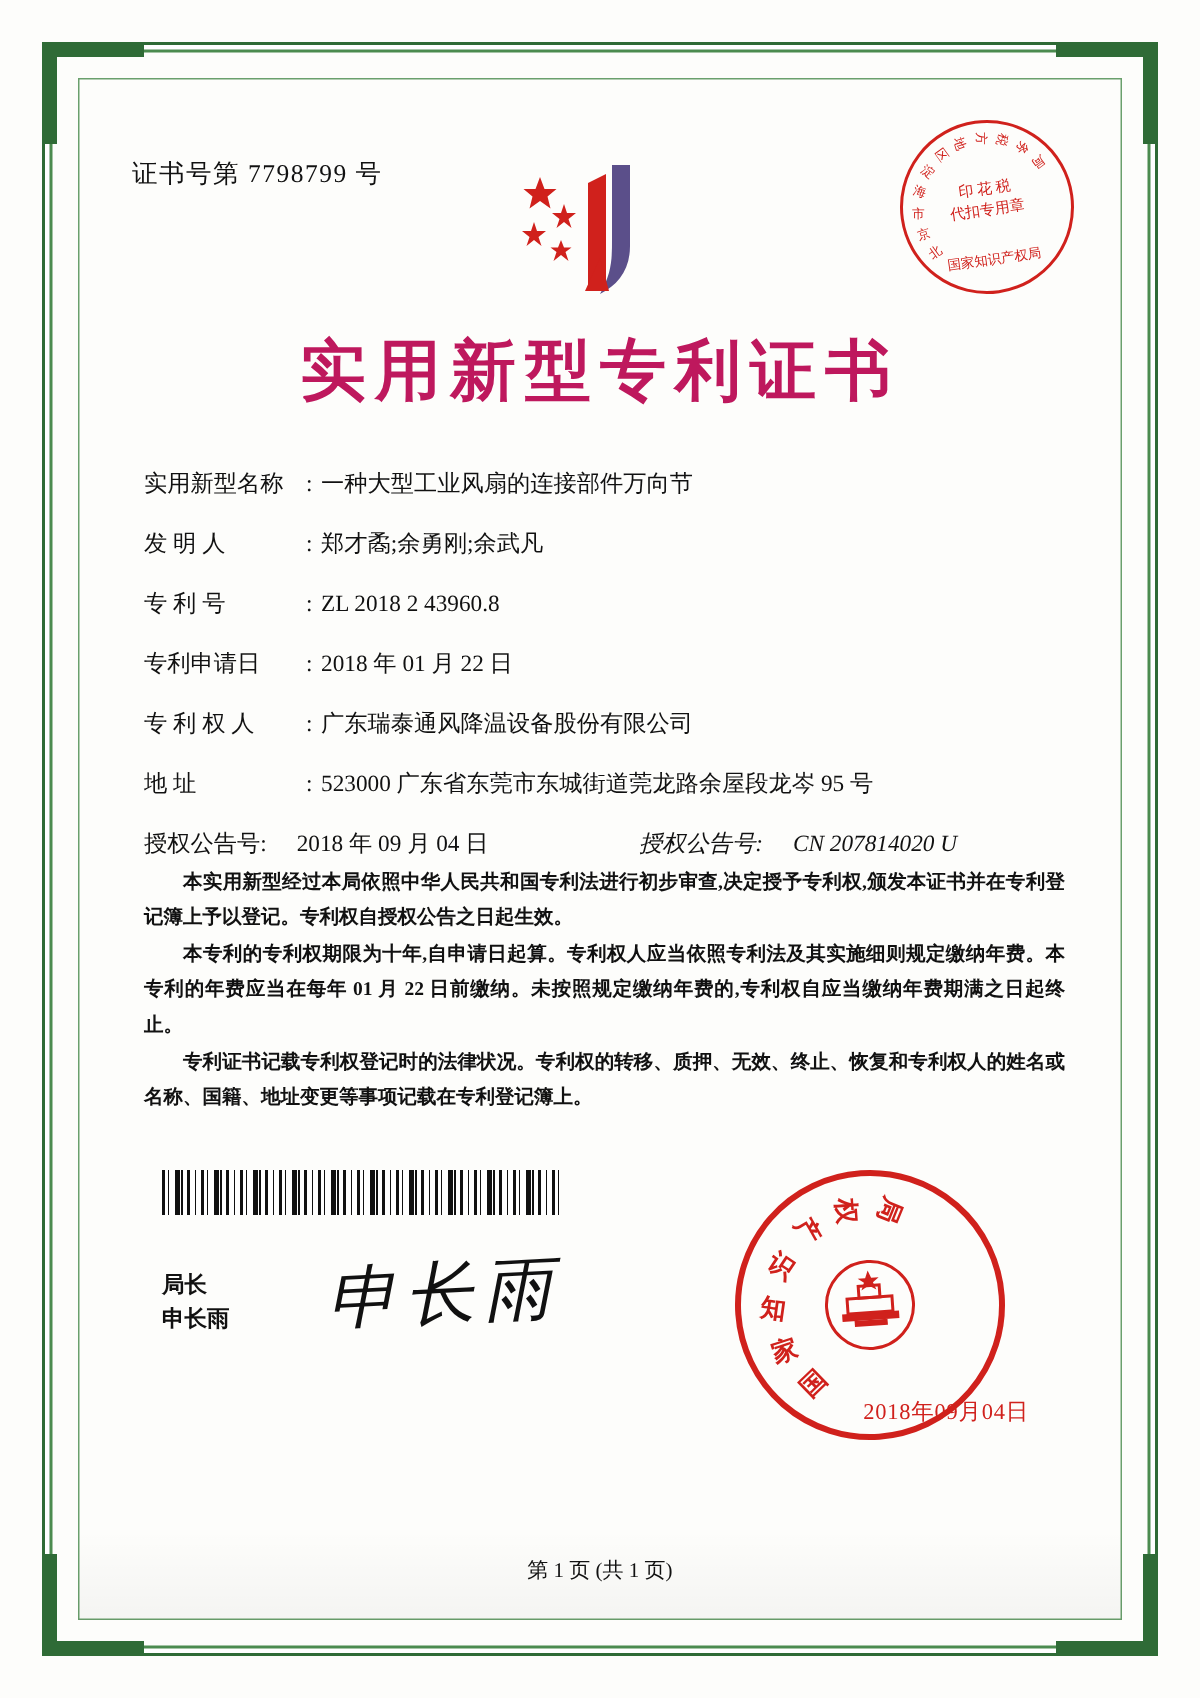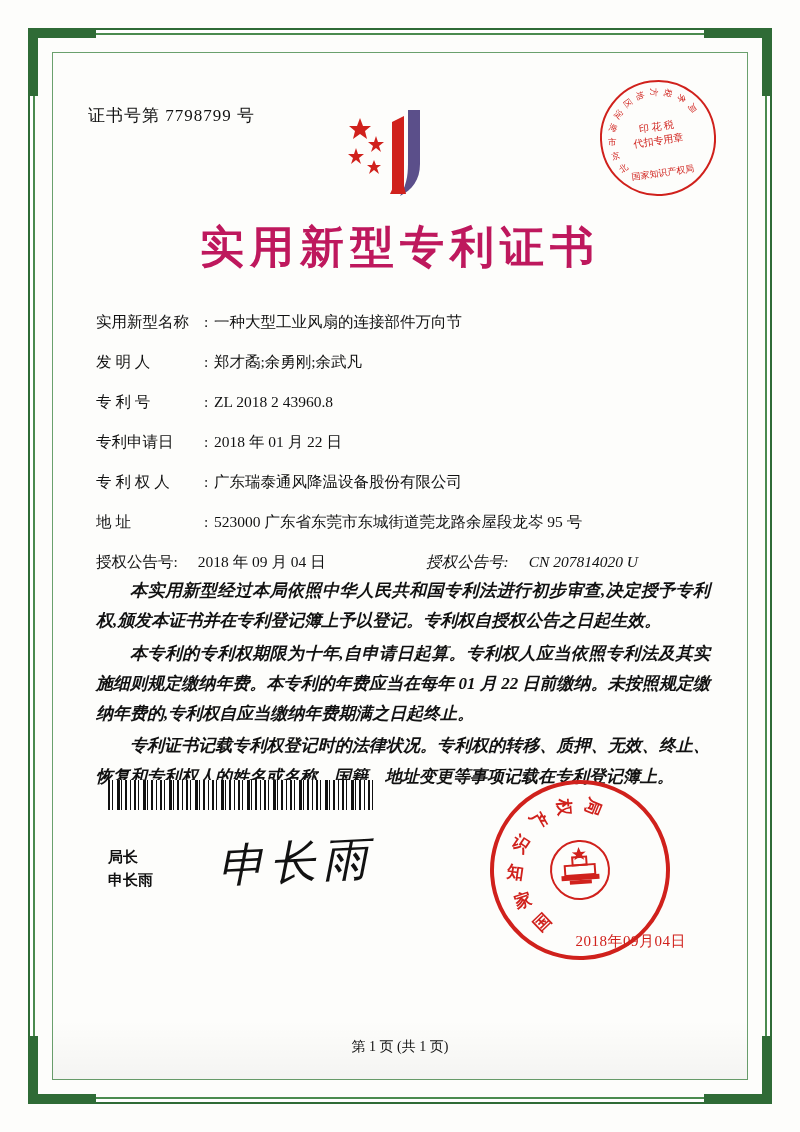--- a/index.html
+++ b/index.html
@@ -115,25 +115,24 @@
   .two-col{
     display:flex;align-items:baseline;margin-bottom:8px;
   }
   .two-col .left{display:flex;align-items:baseline;width:330px;flex:0 0 330px;}
   .two-col .right{display:flex;align-items:baseline;flex:1 1 auto;font-style:italic;}
   .tc-label{white-space:nowrap;}
   .tc-value{margin-left:20px;}
 
   .body-text{
     position:absolute;left:18px;right:12px;top:496px;
-    font-size:17px;
+    font-size:13px;
     line-height:1.78;
     text-align:justify;
     font-family:"Liberation Serif", serif;
-    font-style:italic;
   }
   .body-text p{margin:0 0 2px 0;text-indent:2em;font-weight:bold;}
 
   
   .barcode{
     position:absolute;left:30px;top:700px;
     width:265px;height:30px;
     background:
       repeating-linear-gradient(90deg,
         #111 0 2px, #fff 2px 4px, #111 4px 5px, #fff 5px 9px,

